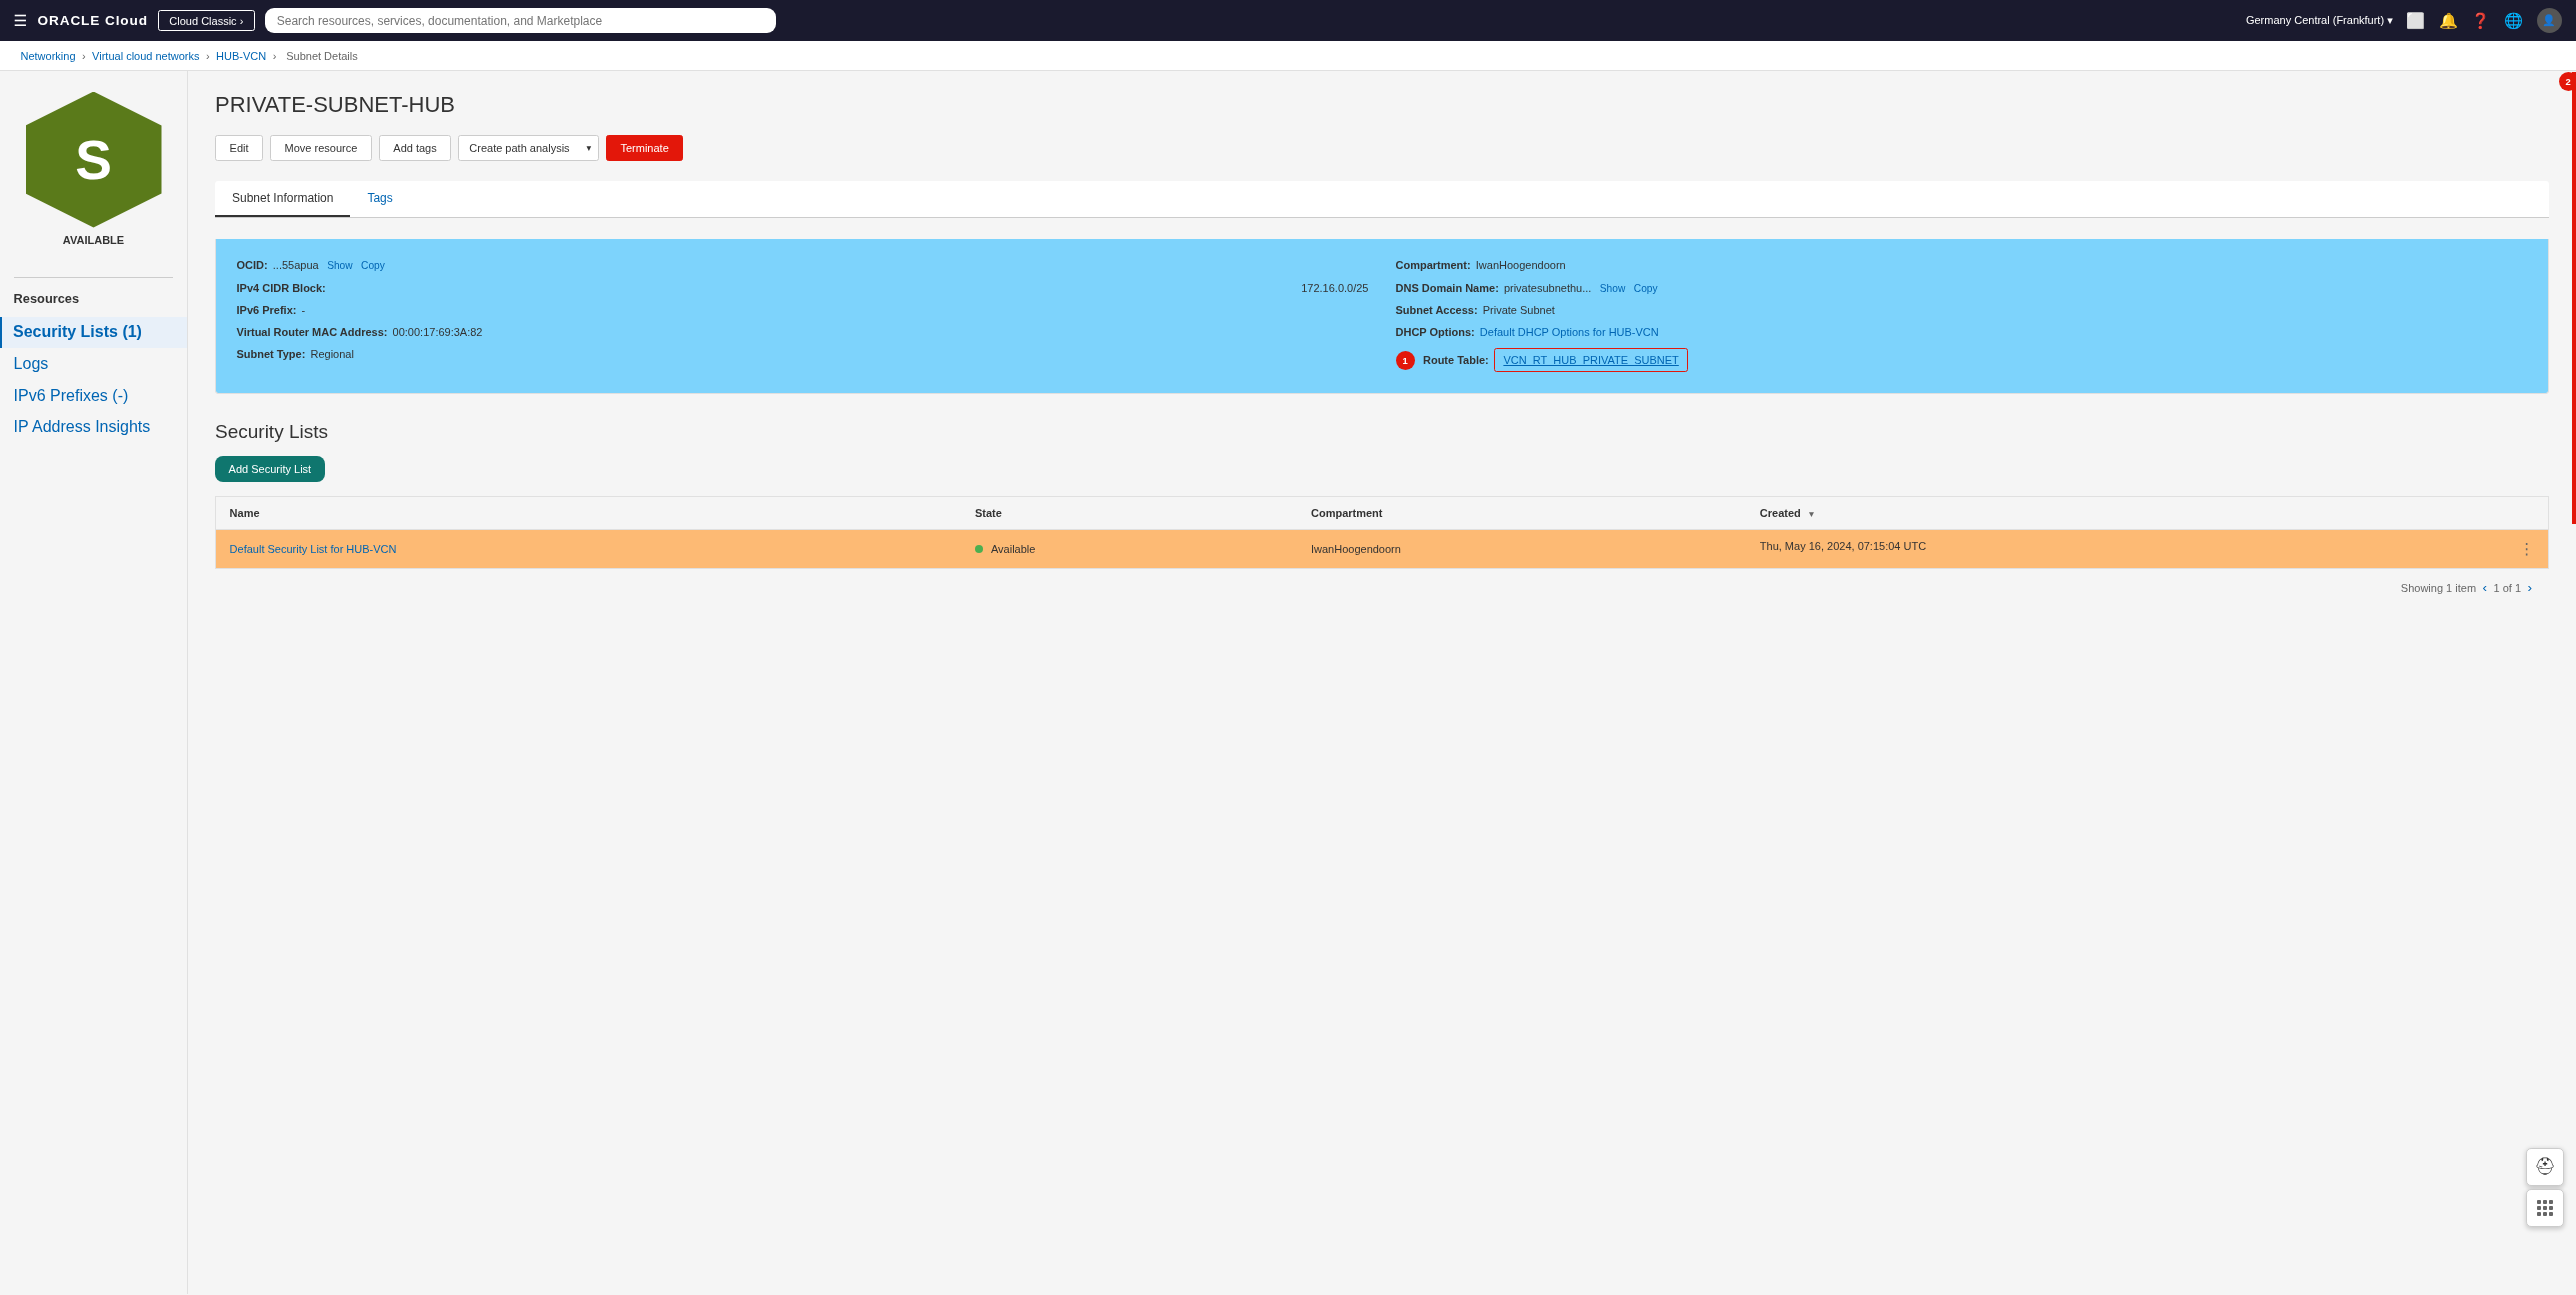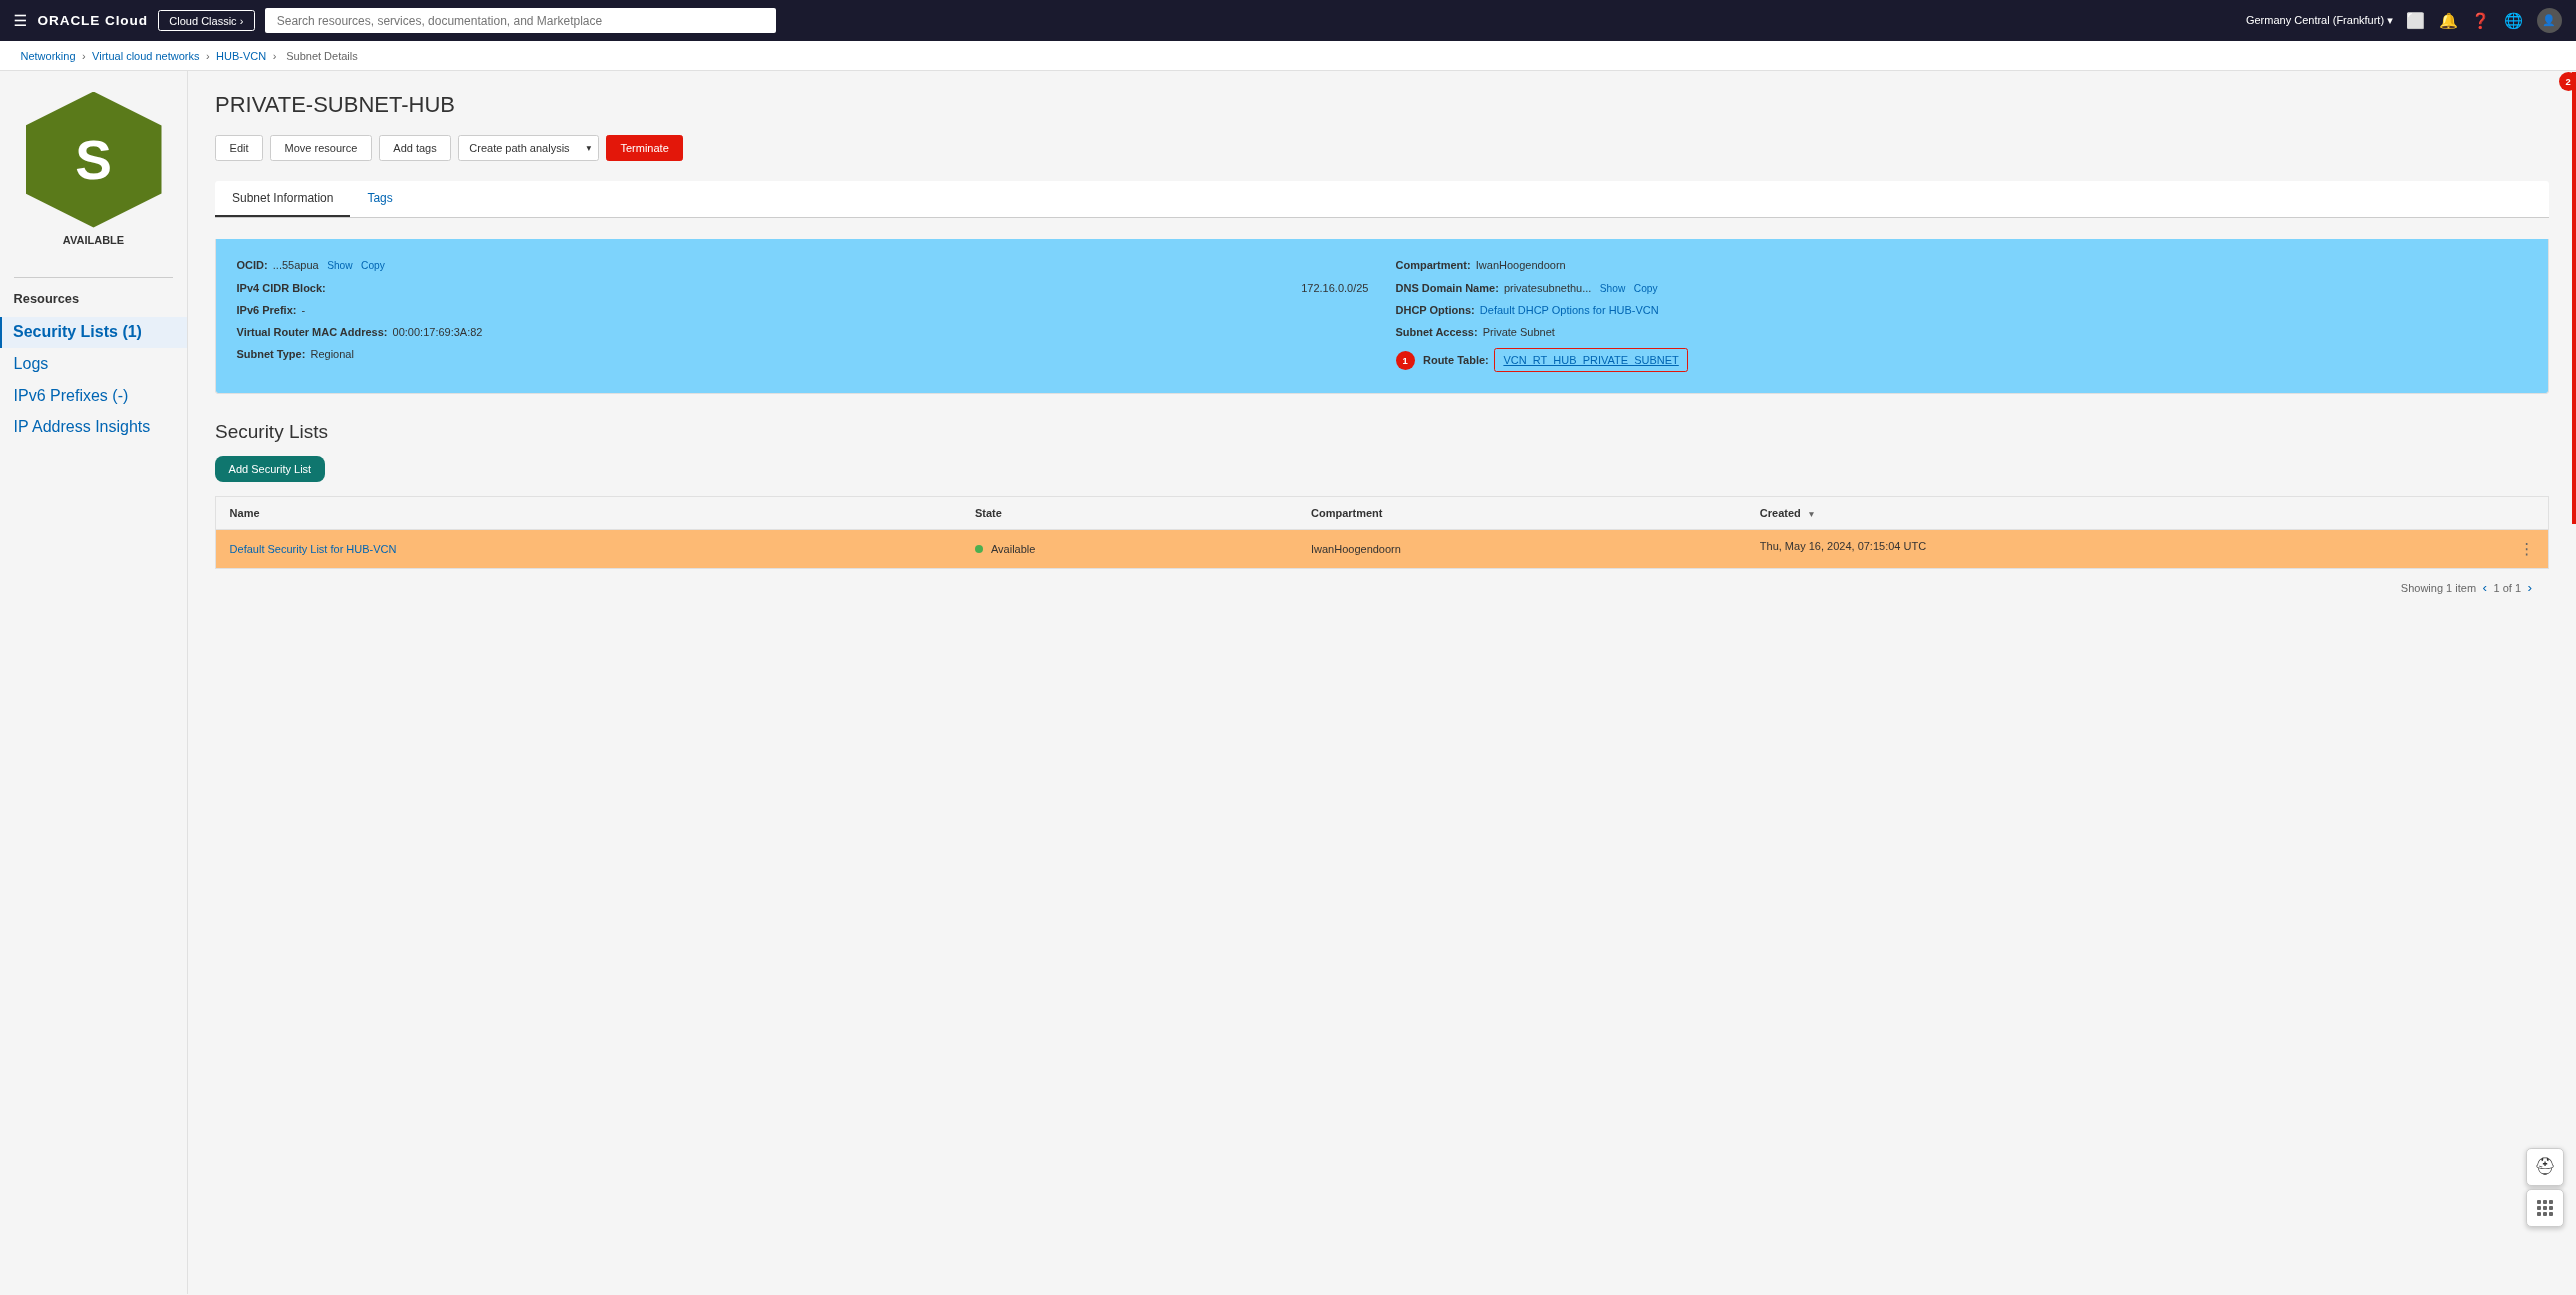--- a/index.html
+++ b/index.html
@@ -24,21 +24,21 @@
       padding: 3.4px 10.2px;
       border-radius: 2.6px;
       font-size: 11px;
       cursor: pointer;
       white-space: nowrap;
     }
     .search-bar {
       flex: 1;
       max-width: 511px;
       padding: 5.1px 12px;
-      border-radius: 2px;
+      border-radius: 9px;
       border: none;
       font-size: 12px;
       background: #fff;
       color: #333;
     }
     .nav-right { margin-left: auto; display: flex; align-items: center; gap: 13.6px; color: #fff; font-size: 11px; }
     .nav-right .region { cursor: pointer; white-space: nowrap; }
     .nav-icon { font-size: 15.3px; cursor: pointer; color: #ccc; }
     .avatar { width: 25.6px; height: 25.6px; border-radius: 50%; background: #555; display: flex; align-items: center; justify-content: center; color: #fff; font-size: 11px; cursor: pointer; }
 
@@ -365,26 +365,26 @@
             <span class="info-label">Compartment:</span>
             <span class="info-value">IwanHoogendoorn</span>
           </div>
           <div class="info-row" style="margin-top:10.2px;">
             <span class="info-label">DNS Domain Name:</span>
             <span class="info-value">privatesubnethu...</span>
             <a class="info-action-link">Show</a>
             <a class="info-action-link">Copy</a>
           </div>
           <div class="info-row" style="margin-top:10.2px;">
+            <span class="info-label">Subnet Access:</span>
+            <span class="info-value">Private Subnet</span>
+          </div>
+          <div class="info-row" style="margin-top:10.2px;">
             <span class="info-label">DHCP Options:</span>
             <a class="info-link">Default DHCP Options for HUB-VCN</a>
-          </div>
-          <div class="info-row" style="margin-top:10.2px;">
-            <span class="info-label">Subnet Access:</span>
-            <span class="info-value">Private Subnet</span>
           </div>
           <div class="info-row" style="margin-top:10.2px; align-items: center;">
             <span class="badge-circle">1</span>
             <span class="info-label">Route Table:</span>
             <div class="route-table-box">
               <a class="info-link" style="text-decoration: underline;">VCN_RT_HUB_PRIVATE_SUBNET</a>
             </div>
           </div>
         </div>
 

